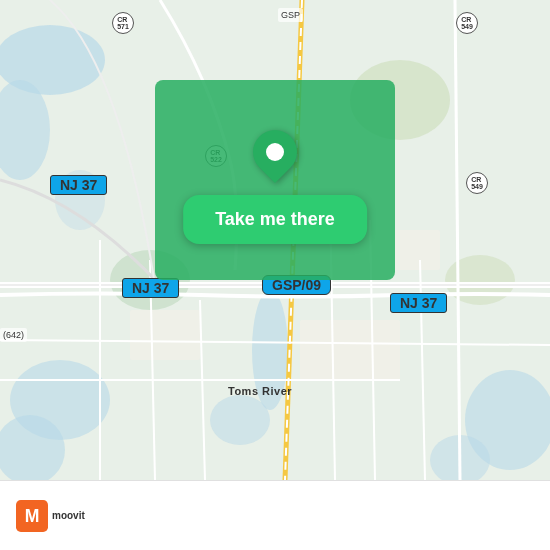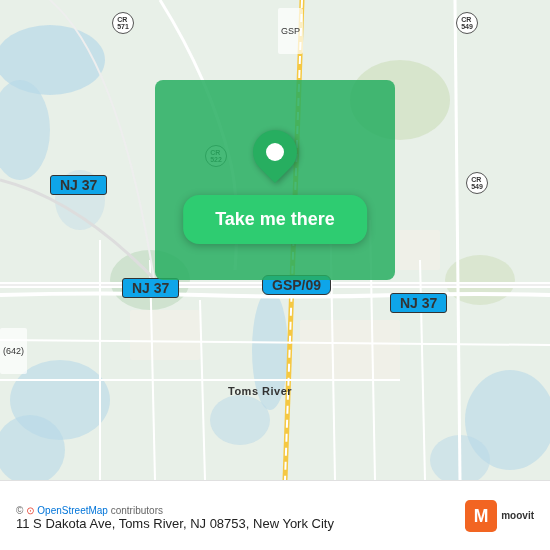--- a/index.html
+++ b/index.html
@@ -128,21 +128,21 @@
       border-radius: 8px;
       z-index: 9;
     }
 
     
     .road-label {
       position: absolute;
       font-size: 9px;
       color: #333;
       background: rgba(255,255,255,0.7);
-      padding: 18px 3px;
+      padding: 2px 3px;
       border-radius: 2px;
       white-space: nowrap;
     }
 
     
     .nj-shield {
       position: absolute;
       background: #0ea5e9;
       border: 1.5px solid #333;
       border-radius: 3px;
@@ -253,29 +253,20 @@
   <div class="cr-shield" style="top:12px;left:456px;">CR<br>549</div>
   <div class="cr-shield" style="top:172px;left:466px;">CR<br>549</div>
 
   <div class="road-label" style="top:8px;left:278px;">GSP</div>
   <div class="road-label" style="top:328px;left:0;">(642)</div>
 
   <div class="city-label" style="top:385px;left:228px;">Toms River</div>
 </div>
 
 <div id="bottom-bar">
-  <div id="address-section">
-    <div id="osm-attribution">
-      <span>©</span>
-      <span style="color:#e74c3c;"> ⊙ </span>
-      <span style="color:#0074D9;">OpenStreetMap</span>
-      <span> contributors</span>
-    </div>
-    <div id="address-text">11 S Dakota Ave, Toms River, NJ 08753, New York City</div>
-  </div>
 
   <div class="moovit-logo">
     <svg class="moovit-icon" viewBox="0 0 40 40">
 
       <rect width="40" height="40" rx="6" fill="#f26522"></rect>
       <text x="20" y="28" text-anchor="middle" font-size="22" font-weight="bold" fill="white" font-family="Arial">M</text>
     </svg>
     <span class="moovit-text">moovit</span>
   </div>
 </div>

